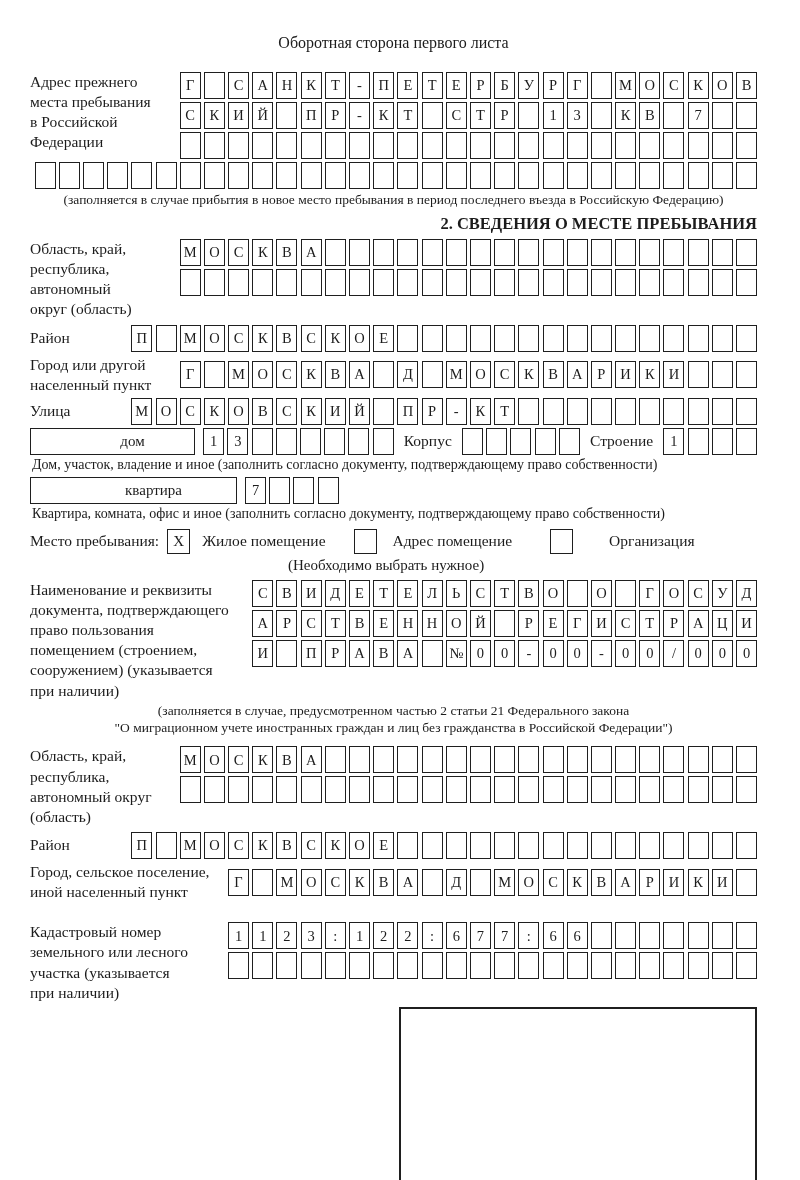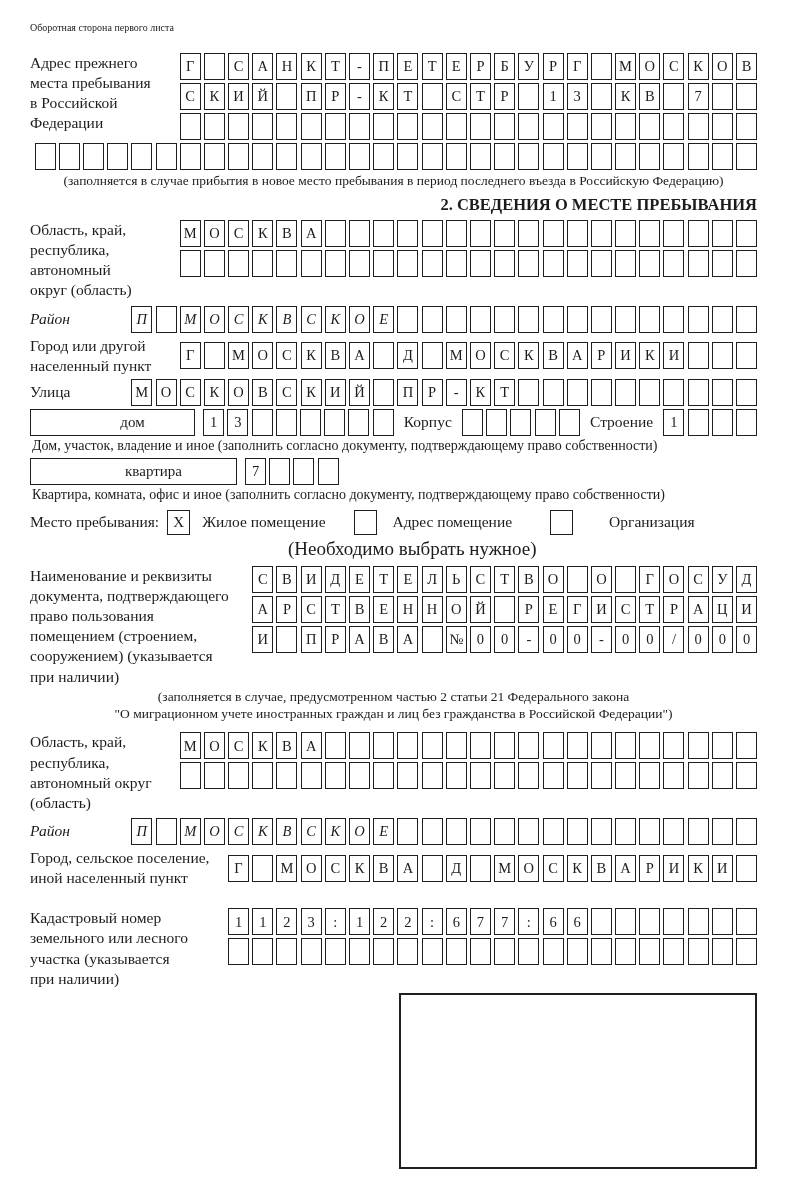--- a/index.html
+++ b/index.html
@@ -3,55 +3,55 @@
 <meta charset="utf-8">
 <style>
   html,body{margin:0;padding:0;}
   body{
     width:800px;height:1180px;background:#ffffff;color:#1c1c1c;
     font-family:"Liberation Serif","DejaVu Serif",serif;
     -webkit-font-smoothing:antialiased;
   }
   .content{margin:0 30px;width:727px;}
   .page-header{
-    padding-top:22px;text-align:left;font-size:10px;
+    padding-top:34px;text-align:center;font-size:16px;
   }
   
   .cells{display:flex;gap:3.2px;justify-content:flex-end;}
   .cell{
     flex:0 0 21px;width:21px;height:27px;box-sizing:border-box;
     border:1.6px solid #1f1f1f;display:inline-flex;align-items:center;justify-content:center;
     font-size:14.5px;line-height:1;background:#fff;
   }
   .rows{display:flex;flex-direction:column;gap:3px;}
   .block{display:flex;justify-content:space-between;align-items:flex-start;}
   .block.vcenter{align-items:center;}
   .side-label{font-size:15.5px;line-height:1.3;white-space:pre-line;}
   .caption{font-size:13.5px;text-align:center;margin-top:3px;}
   .caption-left{font-size:14px;text-align:left;margin:2px 0 4px 2px;}
   .sec-title{font-size:16.5px;font-weight:bold;text-align:right;margin:6px 0 5px 0;}
-  .mt3{margin-top:3px;} .mt5{margin-top:5px;font-style:italic;} .mt10{margin-top:10px;}
+  .mt3{margin-top:3px;} .mt5{margin-top:5px;} .mt10{margin-top:10px;}
   .prev-block{margin-top:20px;}
   
   .house-row{display:flex;align-items:center;justify-content:space-between;margin-top:3px;}
   .wide-box{
     box-sizing:border-box;border:1.6px solid #1f1f1f;height:27px;
     display:inline-flex;align-items:center;justify-content:center;font-size:15px;padding-left:40px;
   }
   .box-dom{width:165px;}
   .box-kv{width:207px;}
   .mid-label{font-size:15.5px;padding:0 2px;}
   .apt-row{display:flex;align-items:center;gap:8px;margin-top:4px;}
   
   .stay-row{display:flex;align-items:center;margin-top:7px;font-size:15.5px;}
   .chk{
     box-sizing:border-box;width:23px;height:25px;border:1.6px solid #1f1f1f;
     display:inline-flex;align-items:center;justify-content:center;font-size:15px;
   }
-  .stay-hint{font-size:19px;margin:3px 0 6px 258px;}
+  .stay-hint{font-size:15px;margin:3px 0 6px 258px;}
   .doc-block{margin-top:4px;}
   .fact-caption{font-size:13.5px;text-align:center;line-height:1.25;margin-top:2px;white-space:pre-line;}
   .stamp-box{
     margin-left:auto;margin-top:4px;width:358px;height:176px;
     border:2px solid #1f1f1f;box-sizing:border-box;
   }
 </style>
 </head>
 <body>
 

